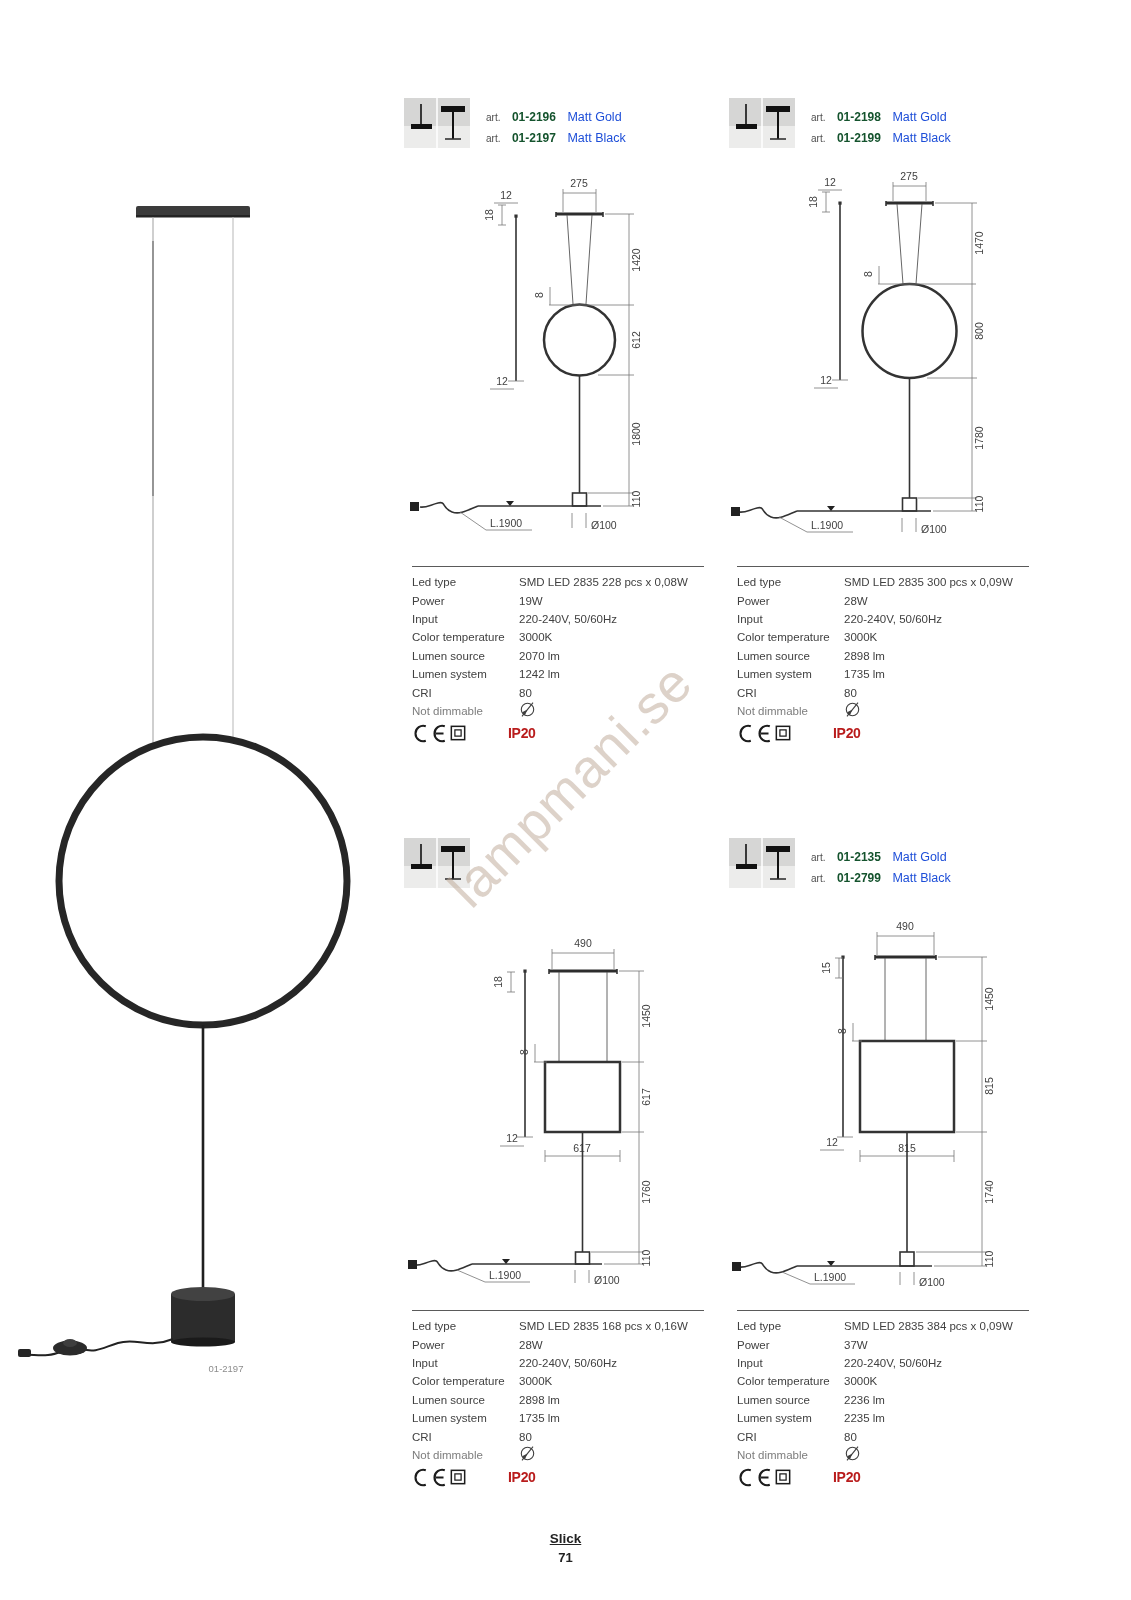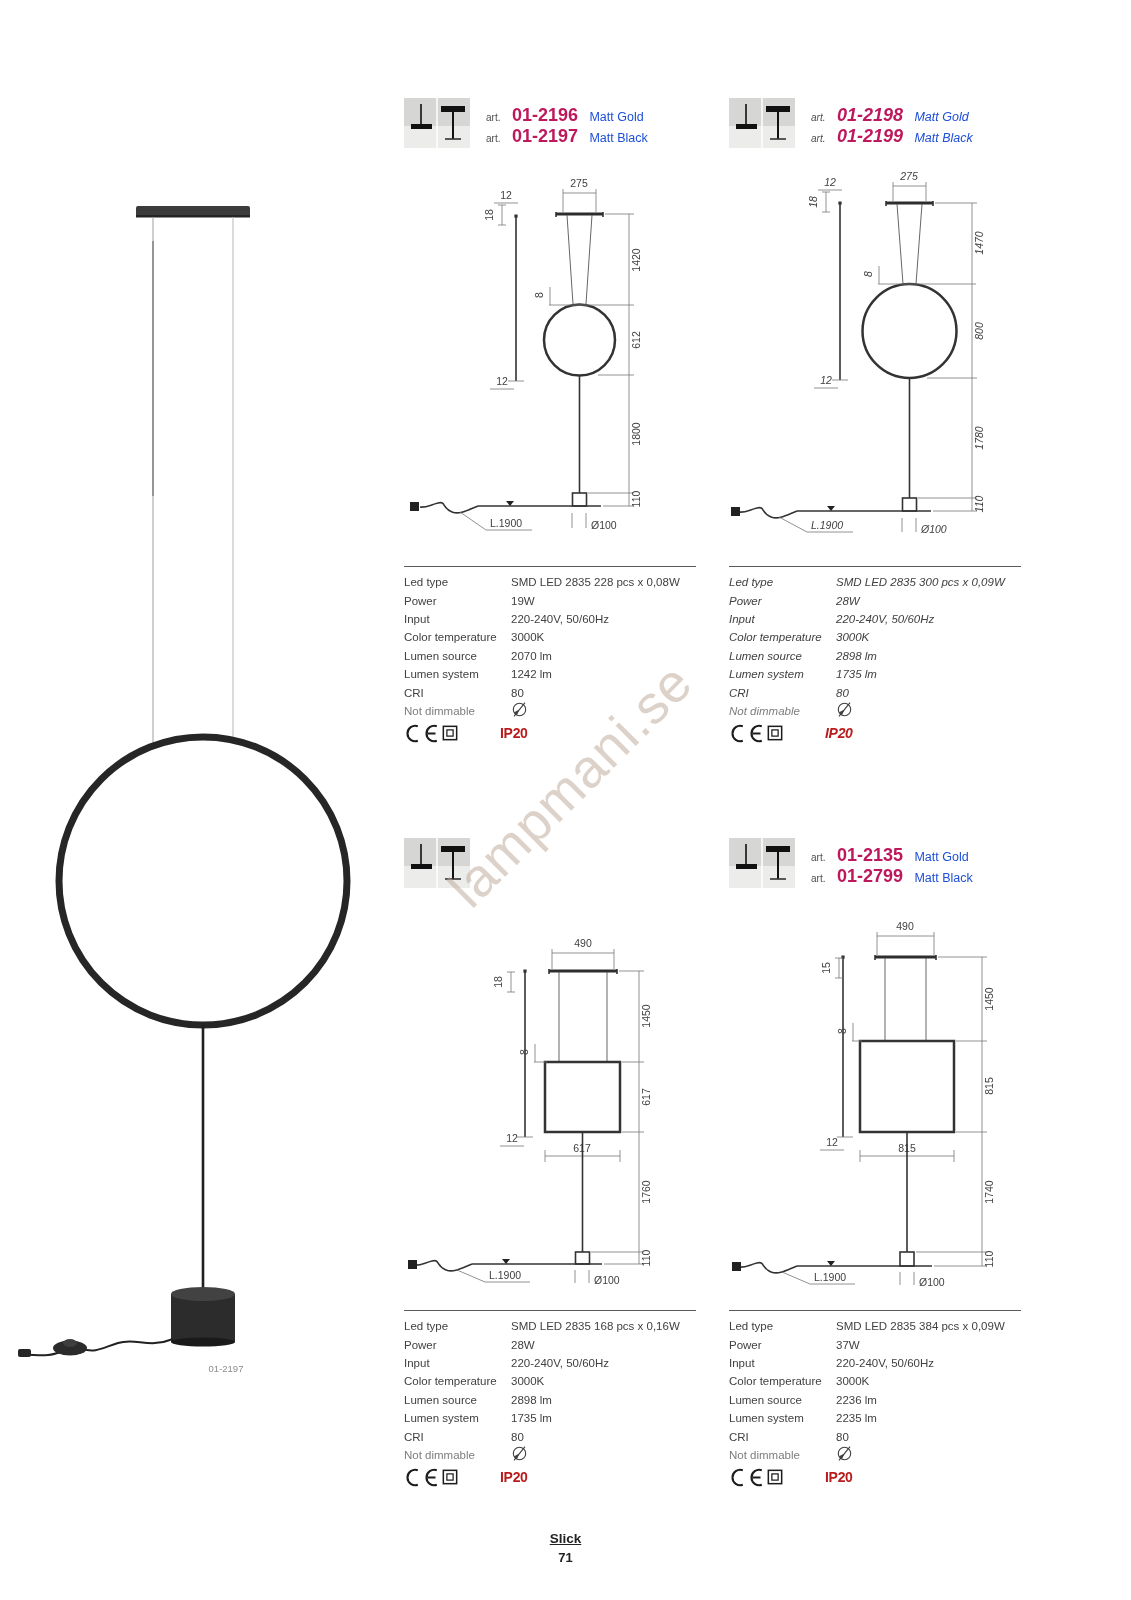--- a/index.html
+++ b/index.html
@@ -9,42 +9,42 @@
   
   .photo{position:absolute;left:18px;top:196px;width:370px;height:1190px;}
   .photo-caption{fill:#8c8c8c;font-size:9.5px;}
   
   .watermark{position:absolute;left:385px;top:742px;width:370px;height:86px;
              display:flex;align-items:center;justify-content:center;
              font-size:54px;letter-spacing:1px;color:rgba(190,168,152,0.52);
              transform:rotate(-45deg);z-index:6;pointer-events:none;white-space:nowrap;}
   
   .product{position:absolute;width:300px;height:664px;}
-  .p1{left:402px;top:98px;}  .p2{left:727px;top:98px;font-style:italic;}
+  .p1{left:402px;top:98px;}  .p2{left:727px;top:98px;}
   .p3{left:402px;top:838px;} .p4{left:727px;top:838px;}
   .prod-header{position:absolute;left:2px;top:0;display:flex;}
   .thumb{width:66px;height:50px;flex:none;position:relative;
          background:linear-gradient(#d6d6d5 0 56%, #ececeb 56% 100%);}
   .art-lines{margin-left:16px;padding-top:7px;}
   .art-row{height:21px;line-height:21px;white-space:nowrap;}
   .art-prefix{color:#4d4d4d;font-size:10px;margin-right:7px;}
-  .art-num{color:#be185d;font-weight:bold;font-size:18px;margin-right:7px;}
+  .art-num{color:#14532d;font-weight:bold;font-size:12px;margin-right:7px;}
   .art-finish{color:#1d4ed8;font-size:12.5px;}
   .drawing{position:absolute;left:0;width:290px;height:385px;}
   .p1 .drawing,.p2 .drawing{top:70px;} .p3 .drawing,.p4 .drawing{top:66px;}
   
   .pl{stroke:#333333;stroke-width:1.6;fill:none;}
   .pb{stroke:#333333;stroke-width:2.5;fill:none;}
   .cn{stroke:#2d2d2d;stroke-width:3;fill:none;}
   .wr{stroke:#555555;stroke-width:0.9;fill:none;}
   .dl{stroke:#767676;stroke-width:0.8;fill:none;}
   .dt{fill:#414141;font-size:10.5px;font-family:"Liberation Sans",sans-serif;}
   .fw{fill:#222222;stroke:none;}
   
-  .spec-table{position:absolute;left:2px;width:292px;border-top:1px solid #5a5a5a;padding-top:6px;}
+  .spec-table{position:absolute;left:10px;width:292px;border-top:1px solid #5a5a5a;padding-top:6px;}
   .p1 .spec-table,.p2 .spec-table{top:468px;} .p3 .spec-table,.p4 .spec-table{top:472px;}
   .spec-row{display:flex;height:18.4px;align-items:center;font-size:11.5px;color:#414141;}
   .spec-label{width:107px;flex:none;}
   .spec-value{flex:1;white-space:nowrap;}
   .nd-label{color:#7d7d7d;}
   .cert-row{margin-top:3px;display:flex;align-items:center;height:20px;}
   .ip-rating{font-weight:bold;font-size:14px;color:#b91c1c;letter-spacing:-0.3px;margin-left:18px;padding-left:24px;}
   
   .footer{position:absolute;left:0;right:0;top:1529px;text-align:center;z-index:2;}
   .footer-collection{display:inline-block;font-size:13.5px;font-weight:bold;color:#222;

